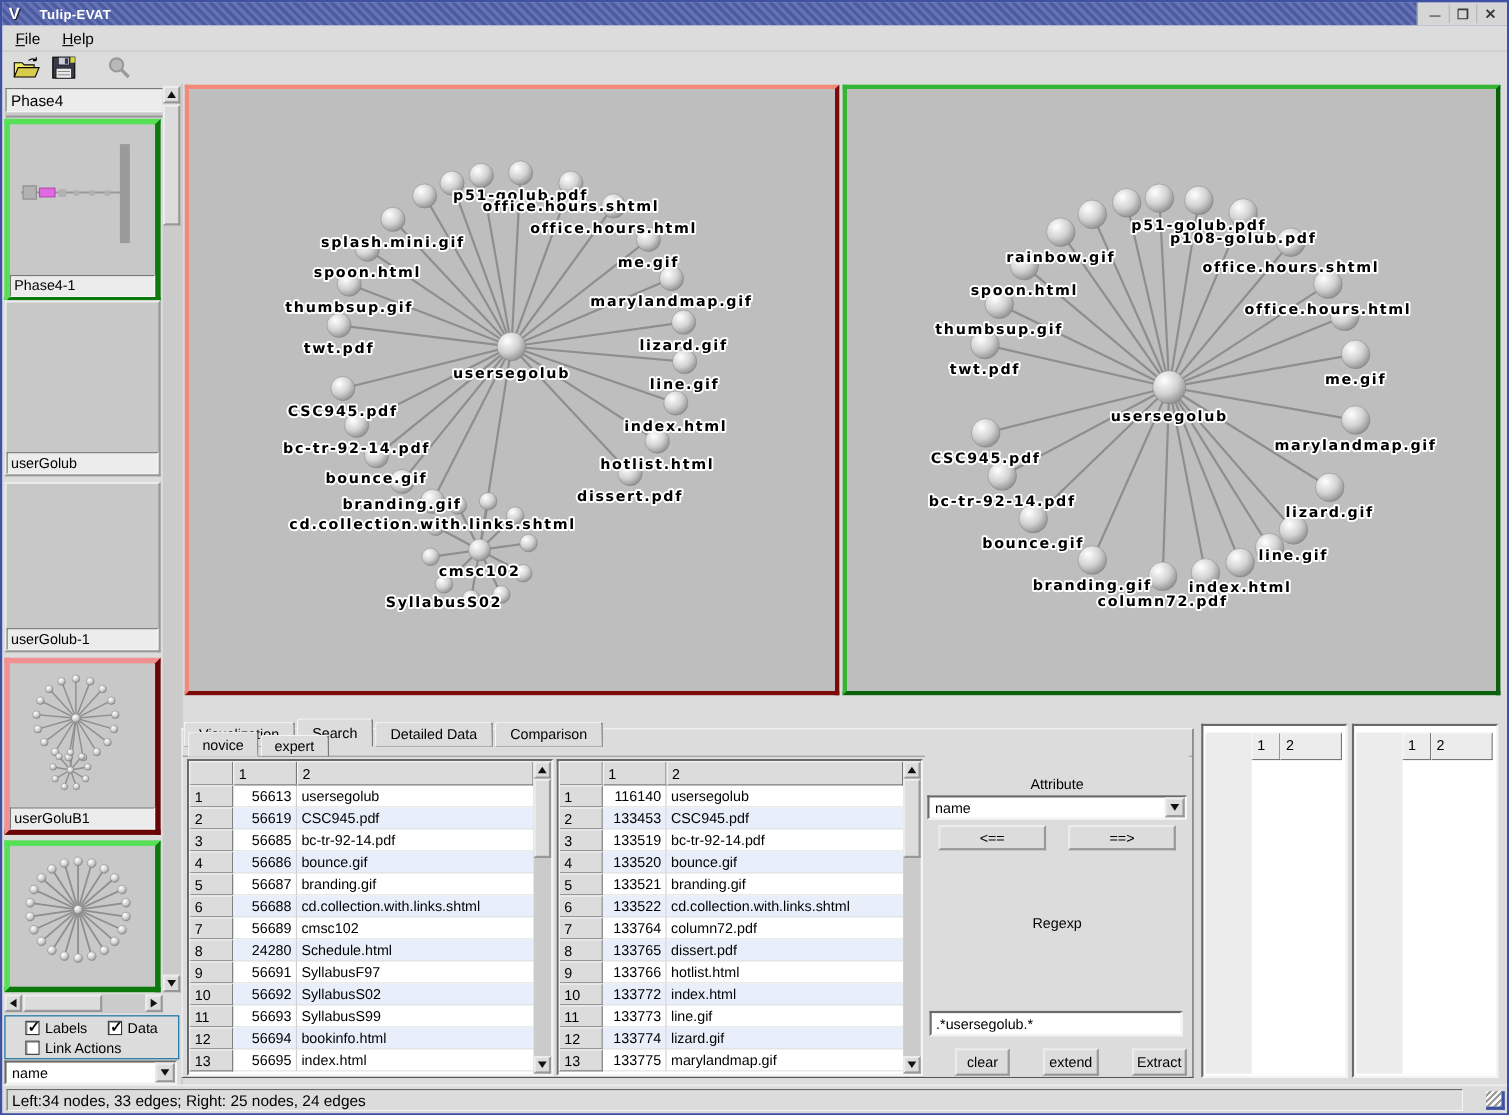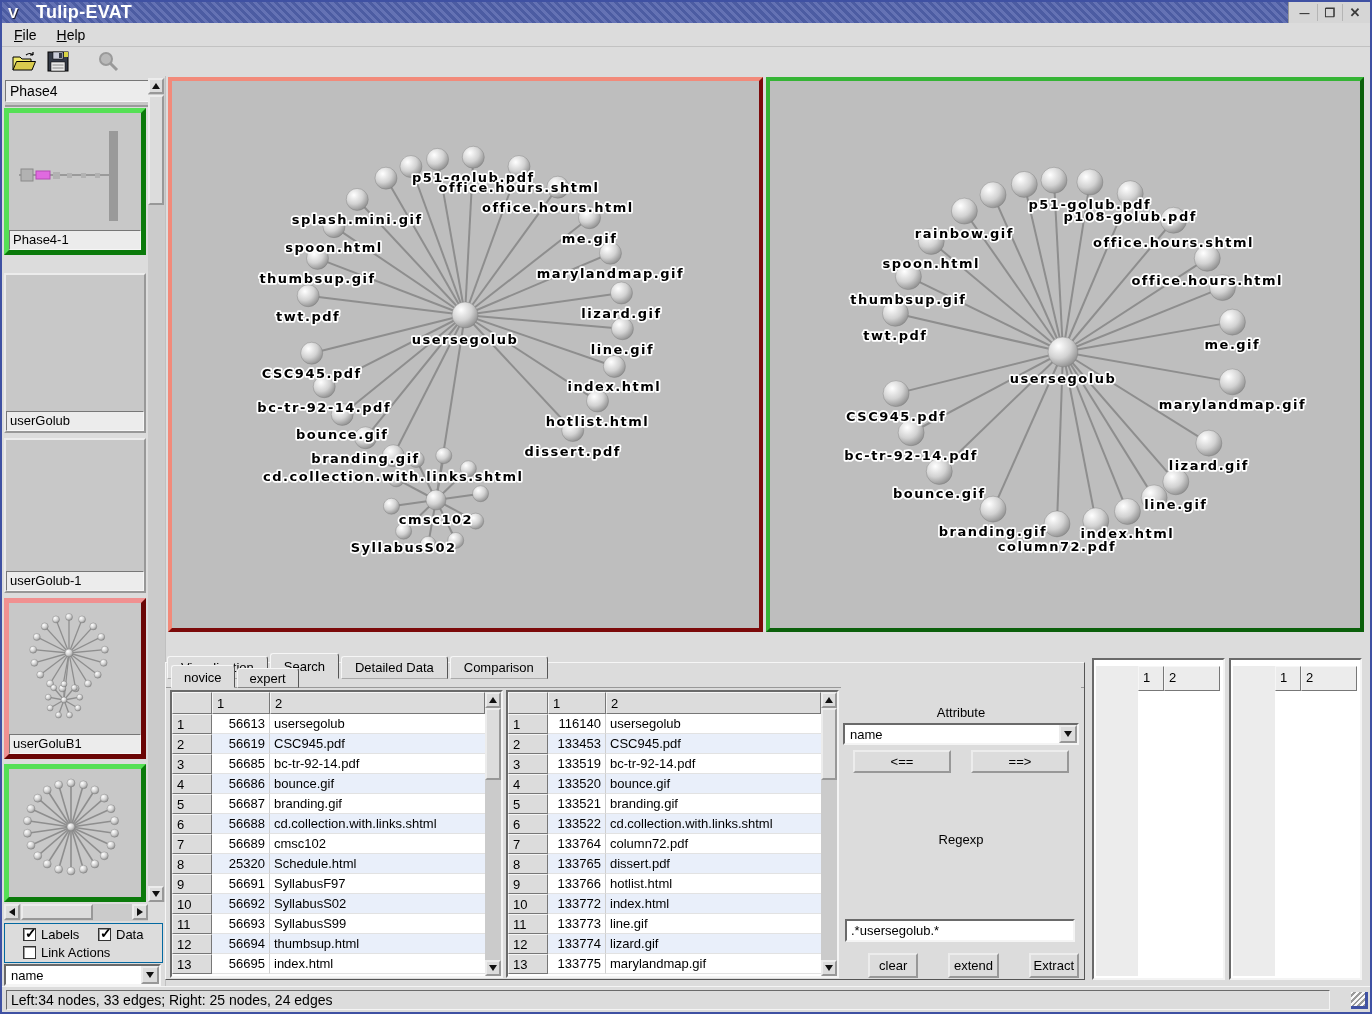--- a/index.html
+++ b/index.html
@@ -4,21 +4,21 @@
 <style>
 *{margin:0;padding:0;box-sizing:border-box;}
 html,body{width:1372px;height:1014px;}
 body{font-family:"Liberation Sans",sans-serif;background:#dcdcdc;position:relative;overflow:hidden;font-size:13px;color:#000;}
 .abs{position:absolute;}
 .frame{position:absolute;inset:0;border:2px solid #3f51a3;pointer-events:none;z-index:90;}
 
 .titlebar{left:2px;top:2px;width:1368px;height:21px;background:repeating-linear-gradient(45deg,#6472b4 0 3px,#4c5ca2 3px 6px);display:flex;align-items:center;padding-left:6px;z-index:5;}
 .app-icon{width:22px;height:16px;color:#fff;font-weight:bold;font-size:15px;line-height:15px;text-shadow:1px 1px 0 #223;}
 .app-icon::before{content:"V";}
-.title-text{color:#fff;font-weight:bold;font-size:18px;margin-left:6px;letter-spacing:.3px;}
+.title-text{color:#fff;font-weight:bold;font-size:12px;margin-left:6px;letter-spacing:.3px;}
 .winbtns{margin-left:auto;display:flex;background:#d6d6d6;height:100%;align-items:center;padding:0 3px;border-left:1px solid #999;}
 .wbtn{width:25px;height:17px;display:flex;align-items:center;justify-content:center;color:#3a3a3a;font-weight:bold;font-size:12px;}
 .wbtn+.wbtn{border-left:1px solid #b5b5b5;}
 .g-min::before{content:"—";font-size:10px;}
 .g-max::before{content:"❐";font-size:12px;}
 .g-close::before{content:"✕";font-size:13px;}
 
 .menubar{left:2px;top:23px;width:1368px;height:24px;display:flex;gap:20px;padding-left:12px;align-items:center;font-size:14px;background:#dcdcdc;border-bottom:1px solid #c2c2c2;}
 .menu-item{display:inline-block;}
 .menu-item::first-letter{text-decoration:underline;}
@@ -159,21 +159,21 @@
     <svg width="24" height="22" viewBox="0 0 24 22">
       <circle cx="10" cy="8" r="6" fill="#b9b9b9" stroke="#9a9a9a" stroke-width="2"></circle>
       <line x1="14" y1="12" x2="21" y2="19" stroke="#9a9a9a" stroke-width="3"></line>
     </svg>
   </span>
 </div>
 
 <div id="sidebar" class="abs">
   <div class="thumb-toplabel">Phase4</div>
   <div id="thumb-items">
-      <div class="thumb-item b-green" style="top:32px;height:147px">
+      <div class="thumb-item b-green" style="top:32px;height:167px">
         <div class="thumb-canvas"><svg width="130" height="132" viewBox="0 0 130 132">
             <line x1="10" y1="62" x2="104" y2="62" stroke="#9a9a9a" stroke-width="2"></line>
             <rect x="12" y="56" width="12" height="12" fill="#b2b2b2" stroke="#8a8a8a"></rect>
             <rect x="27" y="58" width="14" height="8" fill="#e06ae0" stroke="#b44ab4"></rect>
             <rect x="44" y="59" width="7" height="7" fill="#b2b2b2"></rect>
             <rect x="58" y="60" width="5" height="5" fill="#b2b2b2"></rect>
             <rect x="72" y="60" width="5" height="5" fill="#b2b2b2"></rect>
             <rect x="86" y="60" width="5" height="5" fill="#b2b2b2"></rect>
             <rect x="100" y="18" width="9" height="90" fill="#9a9a9a"></rect>
           </svg></div>
@@ -606,42 +606,42 @@
         <div class="cell c1">56688</div>
         <div class="cell c2">cd.collection.with.links.shtml</div>
       </div>
       <div class="trow">
         <div class="cell rh">7</div>
         <div class="cell c1">56689</div>
         <div class="cell c2">cmsc102</div>
       </div>
       <div class="trow alt">
         <div class="cell rh">8</div>
-        <div class="cell c1">25320</div>
+        <div class="cell c1">24280</div>
         <div class="cell c2">Schedule.html</div>
       </div>
       <div class="trow">
         <div class="cell rh">9</div>
         <div class="cell c1">56691</div>
         <div class="cell c2">SyllabusF97</div>
       </div>
       <div class="trow alt">
         <div class="cell rh">10</div>
         <div class="cell c1">56692</div>
         <div class="cell c2">SyllabusS02</div>
       </div>
       <div class="trow">
         <div class="cell rh">11</div>
         <div class="cell c1">56693</div>
         <div class="cell c2">SyllabusS99</div>
       </div>
       <div class="trow alt">
         <div class="cell rh">12</div>
         <div class="cell c1">56694</div>
-        <div class="cell c2">thumbsup.html</div>
+        <div class="cell c2">bookinfo.html</div>
       </div>
       <div class="trow">
         <div class="cell rh">13</div>
         <div class="cell c1">56695</div>
         <div class="cell c2">index.html</div>
       </div>
     </div>
   <div class="tvscroll">
     <div class="sb-btn" style="left:0;top:0">
         <i class="tri-up"></i>

